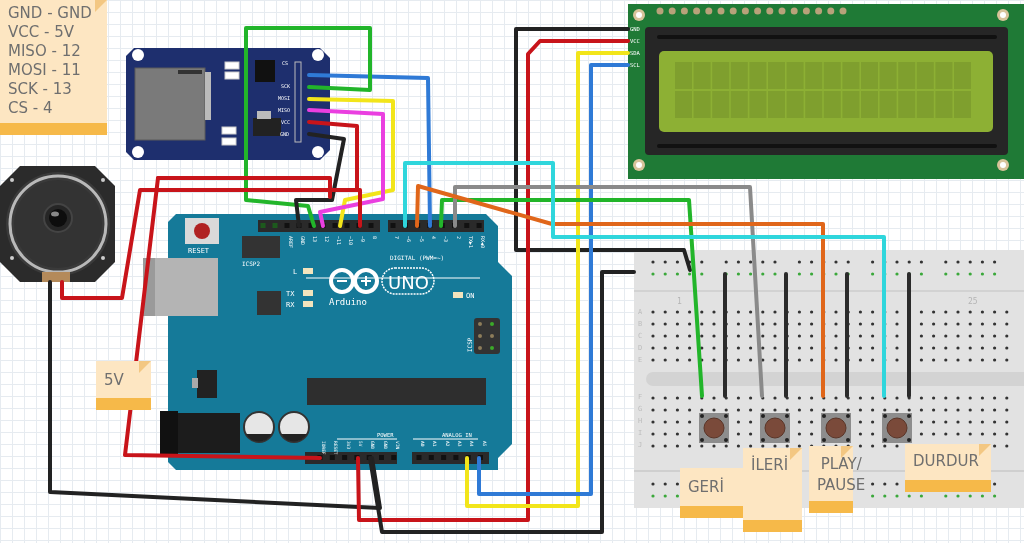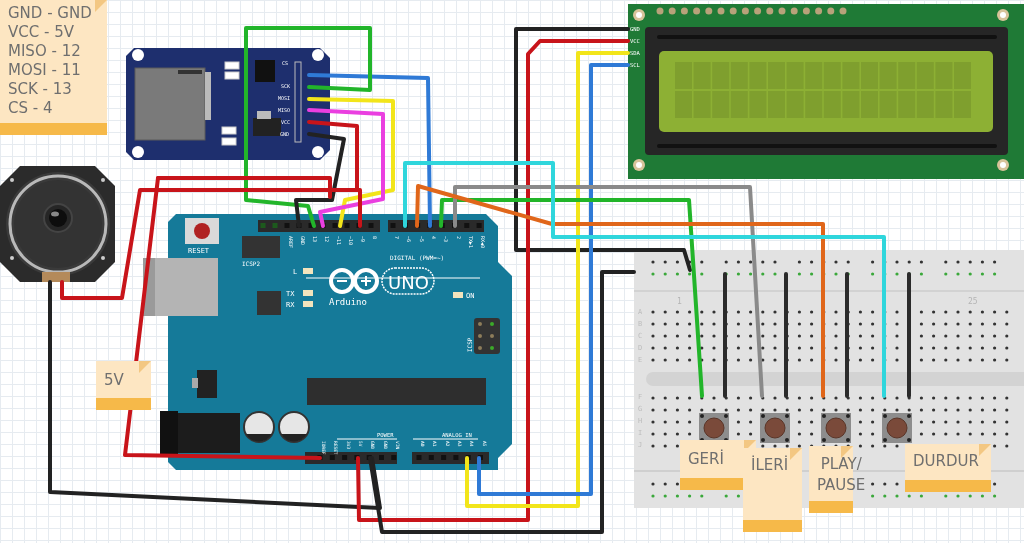--- a/index.html
+++ b/index.html
@@ -771,21 +771,21 @@
     <path d="M847,274 L847,396" stroke="#2b2b2b"></path>
     <path d="M909,274 L909,396" stroke="#2b2b2b"></path>
   </g>
 </svg>
 
 <div class="note" style="left:96px;top:361px;width:55px;height:49px;">
   <div class="fold"></div>
   <div class="txt" style="top:10px;">5V</div>
   <div class="foot"></div>
 </div>
-<div class="note" style="left:680px;top:440px;width:76px;height:50px;">
+<div class="note" style="left:680px;top:468px;width:76px;height:50px;">
   <div class="fold"></div>
   <div class="txt" style="top:10px;">GERİ</div>
   <div class="foot"></div>
 </div>
 <div class="note" style="left:743px;top:448px;width:59px;height:84px;">
   <div class="fold"></div>
   <div class="txt" style="top:8px;">İLERİ</div>
   <div class="foot"></div>
 </div>
 <div class="note" style="left:809px;top:446px;width:44px;height:67px;text-align:center;">

